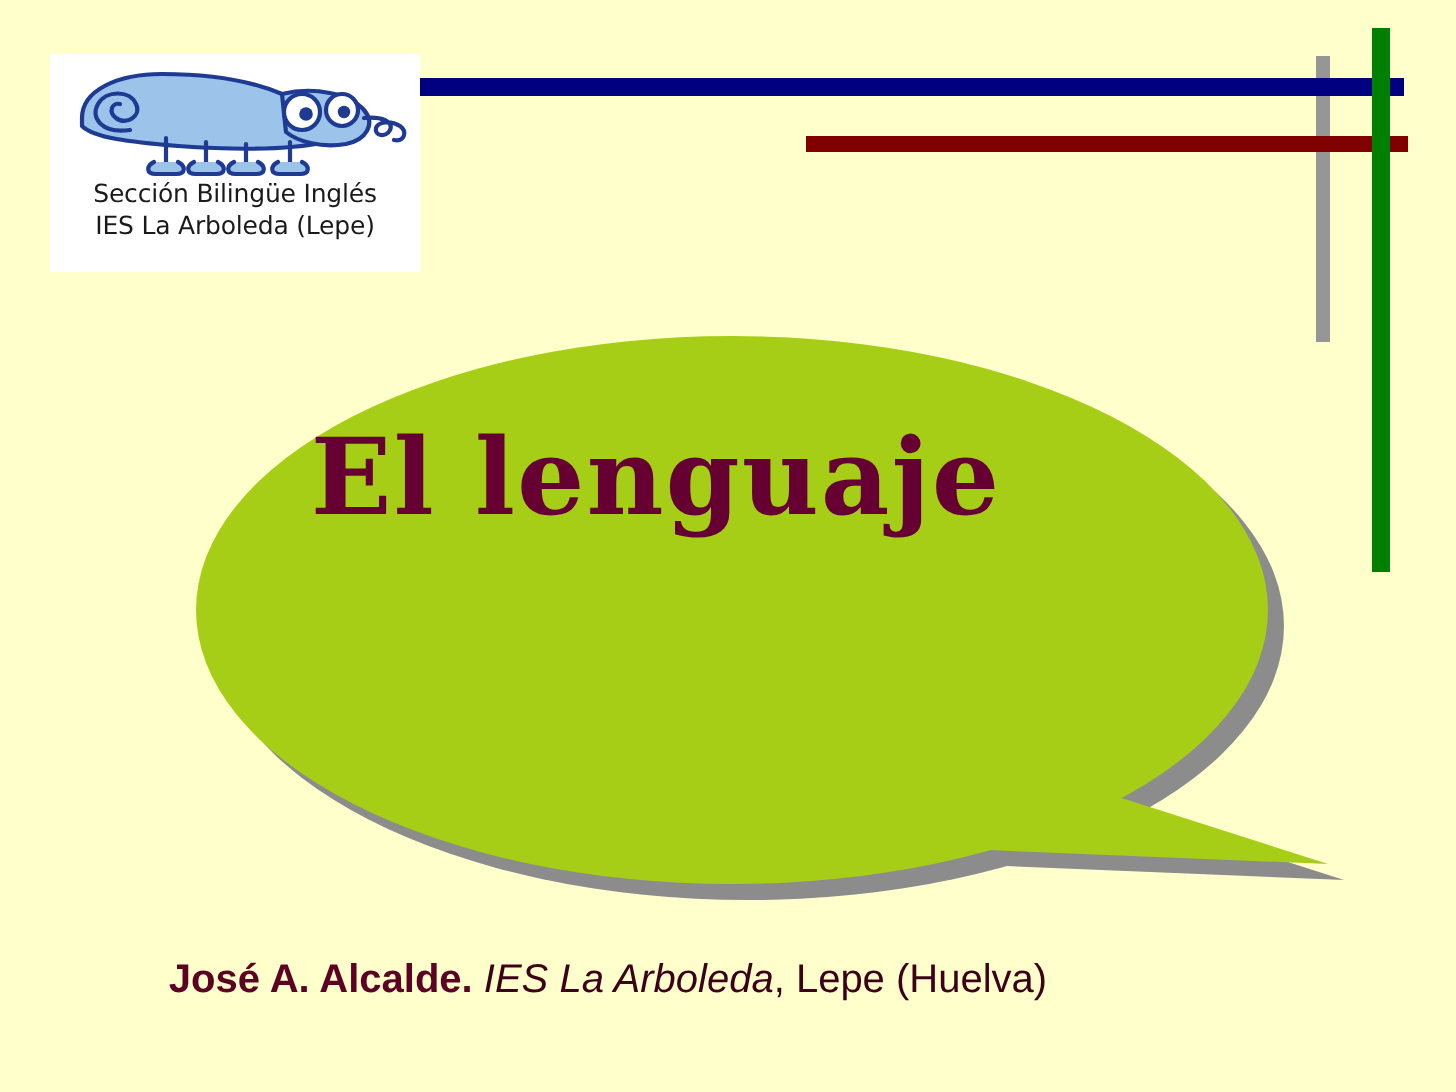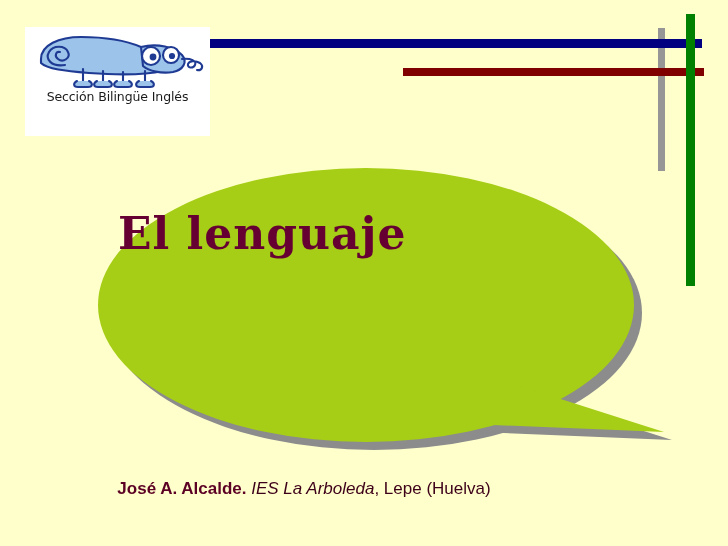--- a/index.html
+++ b/index.html
@@ -102,43 +102,43 @@
     height: 546px;
     z-index: 2;
   }
 
   #bubble-text {
     position: absolute;
     left: 118px;
     top: 206px;
     width: 420px;
     z-index: 7;
-    text-align: left;
+    text-align: center;
     color: #660033;
     font-family: "DejaVu Serif", "Liberation Serif", serif;
     font-weight: bold;
-    font-size: 44px;
+    font-size: 53px;
     line-height: 1.28;
     letter-spacing: 1px;
   }
   #bubble-text .ln {
     display: block;
     white-space: nowrap;
   }
 
   
   #footer {
     position: absolute;
     left: 0;
     top: 479px;
     width: 608px;
     text-align: center;
     z-index: 7;
     font-family: "Liberation Sans", sans-serif;
-    font-size: 17px;
+    font-size: 20px;
     color: #3d0019;
     white-space: nowrap;
   }
   #footer .author {
     font-weight: bold;
     color: #5c0024;
   }
   #footer .school {
     font-style: italic;
     color: #3d0019;
@@ -187,20 +187,21 @@
         <path d="M114 52 C110 54, 110 58, 115 58 L125 58 C130 58, 130 54, 126 52" fill="#9CC3EA"></path>
       </g>
 
       <circle cx="126" cy="27" r="9" fill="#FFFFFF" stroke="#1F3A93" stroke-width="2.1"></circle>
       <circle cx="146" cy="26" r="8" fill="#FFFFFF" stroke="#1F3A93" stroke-width="2.1"></circle>
       <circle cx="128" cy="28" r="3.4" fill="#1F3A93"></circle>
       <circle cx="147" cy="27" r="3.1" fill="#1F3A93"></circle>
     </svg>
     <div id="logo-caption">
       <div>Sección Bilingüe Inglés</div>
+      <div>IES La Arboleda (Lepe)</div>
     </div>
   </div>
 
   <svg id="bubble-wrap" viewBox="0 0 728 546" aria-hidden="true">
 
     <g transform="translate(8,8)">
       <ellipse cx="366" cy="305" rx="268" ry="137" fill="#8C8C8C"></ellipse>
       <path d="M520 386 L664 432 L470 424 Z" fill="#8C8C8C"></path>
     </g>
 

